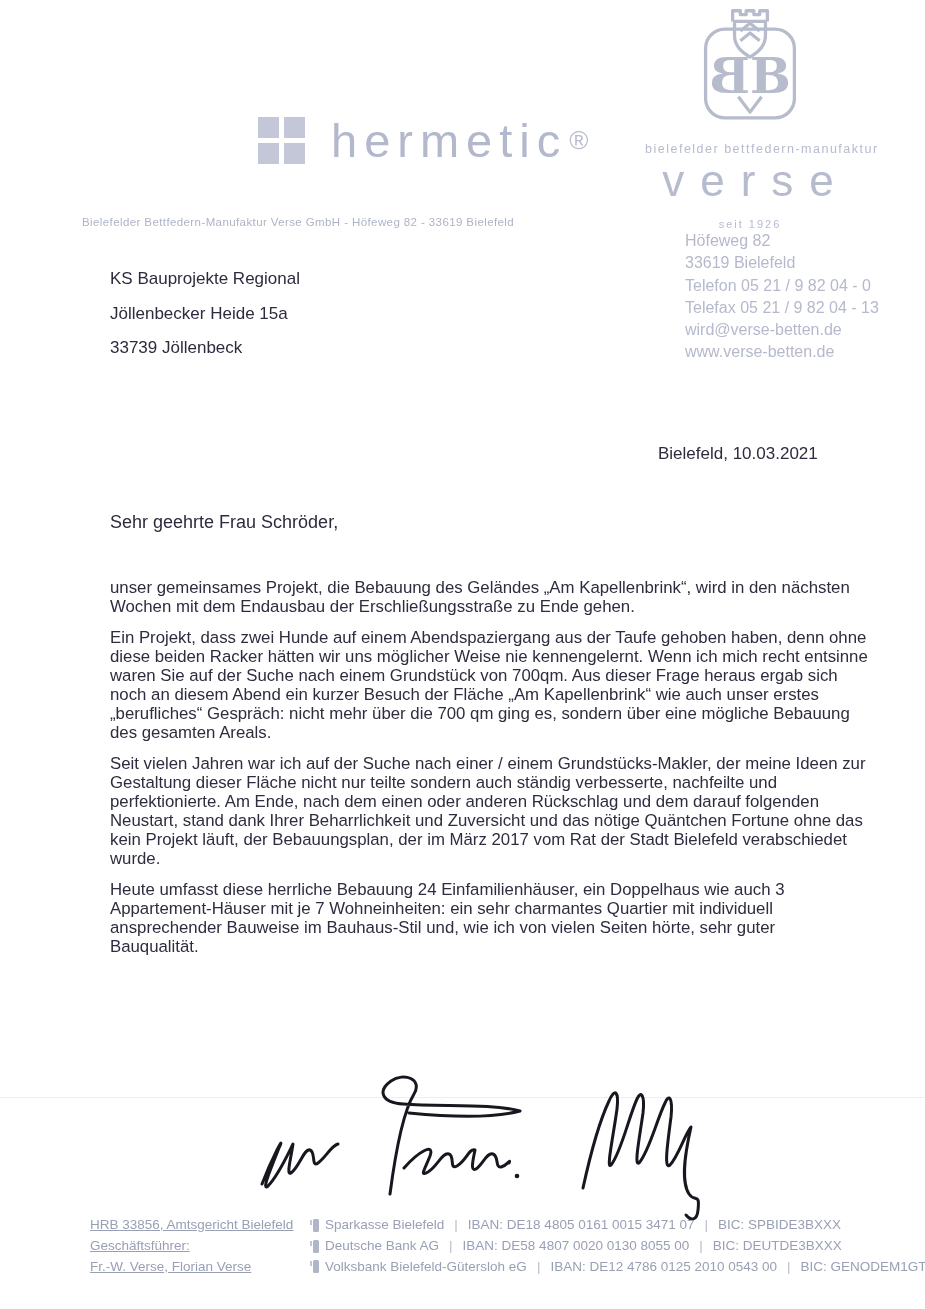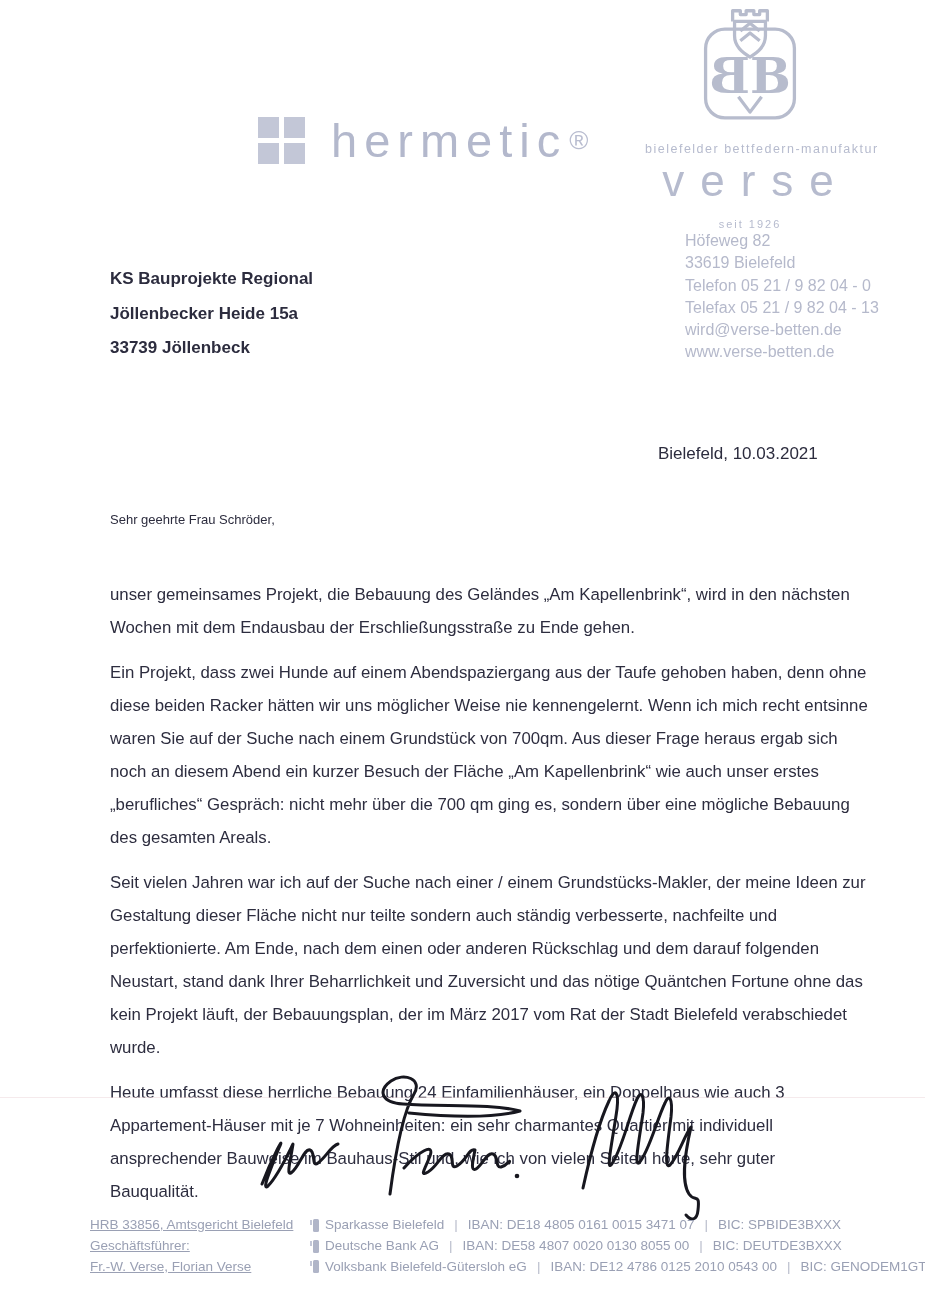--- a/index.html
+++ b/index.html
@@ -15,28 +15,28 @@
   .h-word{font-size:47px;letter-spacing:7px;color:#b3b8cc;font-weight:400;}
   .h-reg{font-size:26px;color:#b9bdd0;margin-left:2px;vertical-align:6px;}
   
   .verse-logo{position:absolute;left:645px;top:4px;width:210px;text-align:center;color:#b6bbce;}
   .verse-emblem{display:block;margin:0 auto;}
   .verse-tagline{font-size:12.5px;letter-spacing:1.5px;margin-top:-2px;white-space:nowrap;text-align:right;}
   .verse-word{font-size:44px;letter-spacing:16px;margin-top:0px;margin-left:12px;font-weight:400;}
   .verse-since{font-size:11px;letter-spacing:2px;margin-top:12px;}
   
   .sender-line{position:absolute;left:82px;top:216px;font-size:11.5px;color:#aeb3c6;letter-spacing:.4px;}
-  .recipient{position:absolute;left:110px;top:262px;font-size:17px;line-height:34.5px;color:#2c2c3e;font-weight:bold;}
+  .recipient{position:absolute;left:110px;top:262px;font-size:17px;line-height:34.5px;color:#2c2c3e;}
   
   .contact{position:absolute;left:655px;top:230px;font-size:16px;line-height:22.3px;color:#b5b9cb;margin-left:30px;}
   
   .dateline{position:absolute;left:658px;top:444px;font-size:17px;color:#2c2c3e;}
   
-  .salutation{position:absolute;left:110px;top:512px;font-size:13px;color:#2c2c3e;}
-  .body-text{position:absolute;left:110px;top:578px;width:758px;font-size:16.8px;line-height:33px;color:#2d2d3f;}
+  .salutation{position:absolute;left:110px;top:512px;font-size:18px;color:#2c2c3e;}
+  .body-text{position:absolute;left:110px;top:578px;width:758px;font-size:16.8px;line-height:19px;color:#2d2d3f;}
   .body-text p{margin:0 0 12px 0;}
   
   .signature{position:absolute;left:228px;top:1072px;}
   .scan-line{position:absolute;left:0px;top:1097px;width:925px;height:1px;background:#edd9dc;opacity:.55;}
   
   .footer-left{position:absolute;left:90px;top:1215px;font-size:13.5px;line-height:20.8px;color:#9aa0b4;text-decoration:underline;}
   .footer-banks{position:absolute;left:313px;top:1215px;font-size:13.5px;line-height:20.8px;color:#9aa0b4;white-space:nowrap;}
   .bank-row{display:flex;align-items:center;gap:6px;}
   .bank-icon{display:inline-block;width:6px;height:13px;background:#b0b5c8;border-radius:1.5px;position:relative;flex:0 0 auto;}
   .bank-icon::before{content:"";position:absolute;left:-3px;top:1px;width:2px;height:5px;background:#c3c7d7;}
@@ -73,20 +73,21 @@
         <g transform="scale(-1,1)">
             <text x="-58" y="92" text-anchor="start">B</text>
           </g>
       </g>
     </svg>
     <div class="verse-tagline">bielefelder bettfedern-manufaktur</div>
     <div class="verse-word">verse</div>
     <div class="verse-since">seit 1926</div>
   </div>
 
+  <div class="sender-line">Bielefelder Bettfedern-Manufaktur Verse GmbH - Höfeweg 82 - 33619 Bielefeld</div>
 
   <div class="recipient">
     <div>KS Bauprojekte Regional</div>
     <div>Jöllenbecker Heide 15a</div>
     <div>33739 Jöllenbeck</div>
   </div>
 
   <div class="contact">
     <div>Höfeweg 82</div>
     <div>33619 Bielefeld</div>

